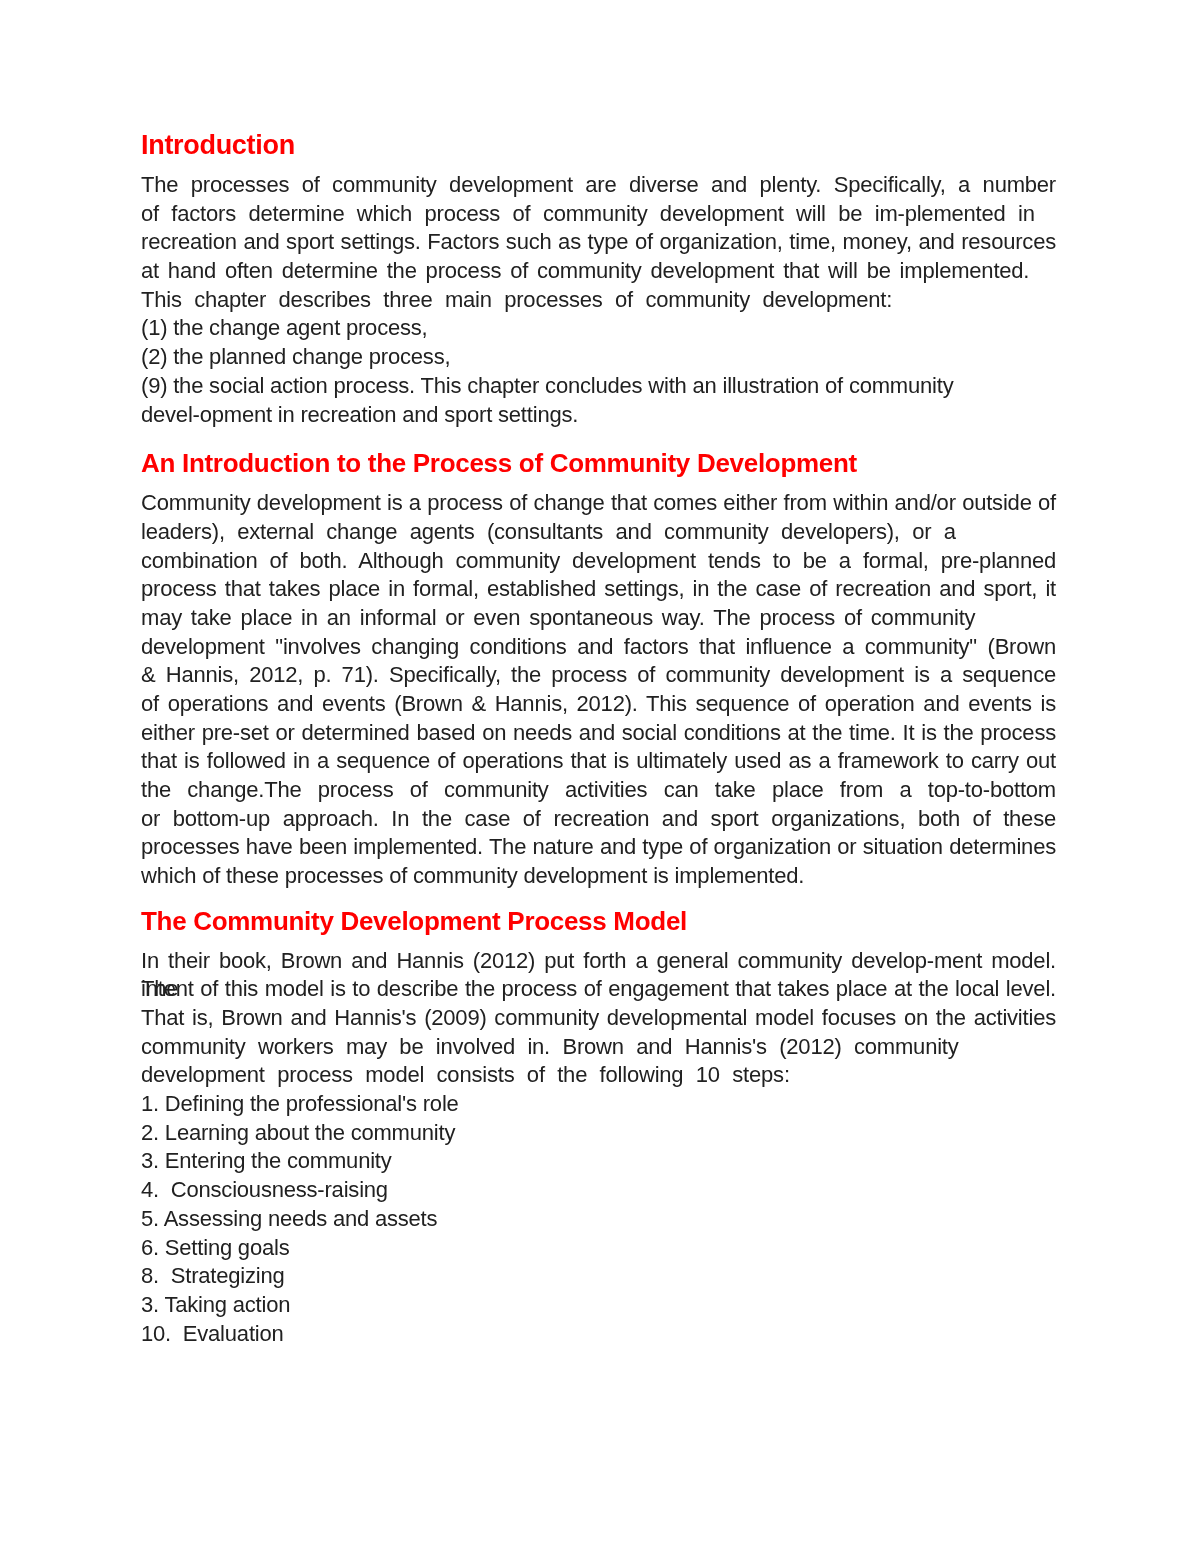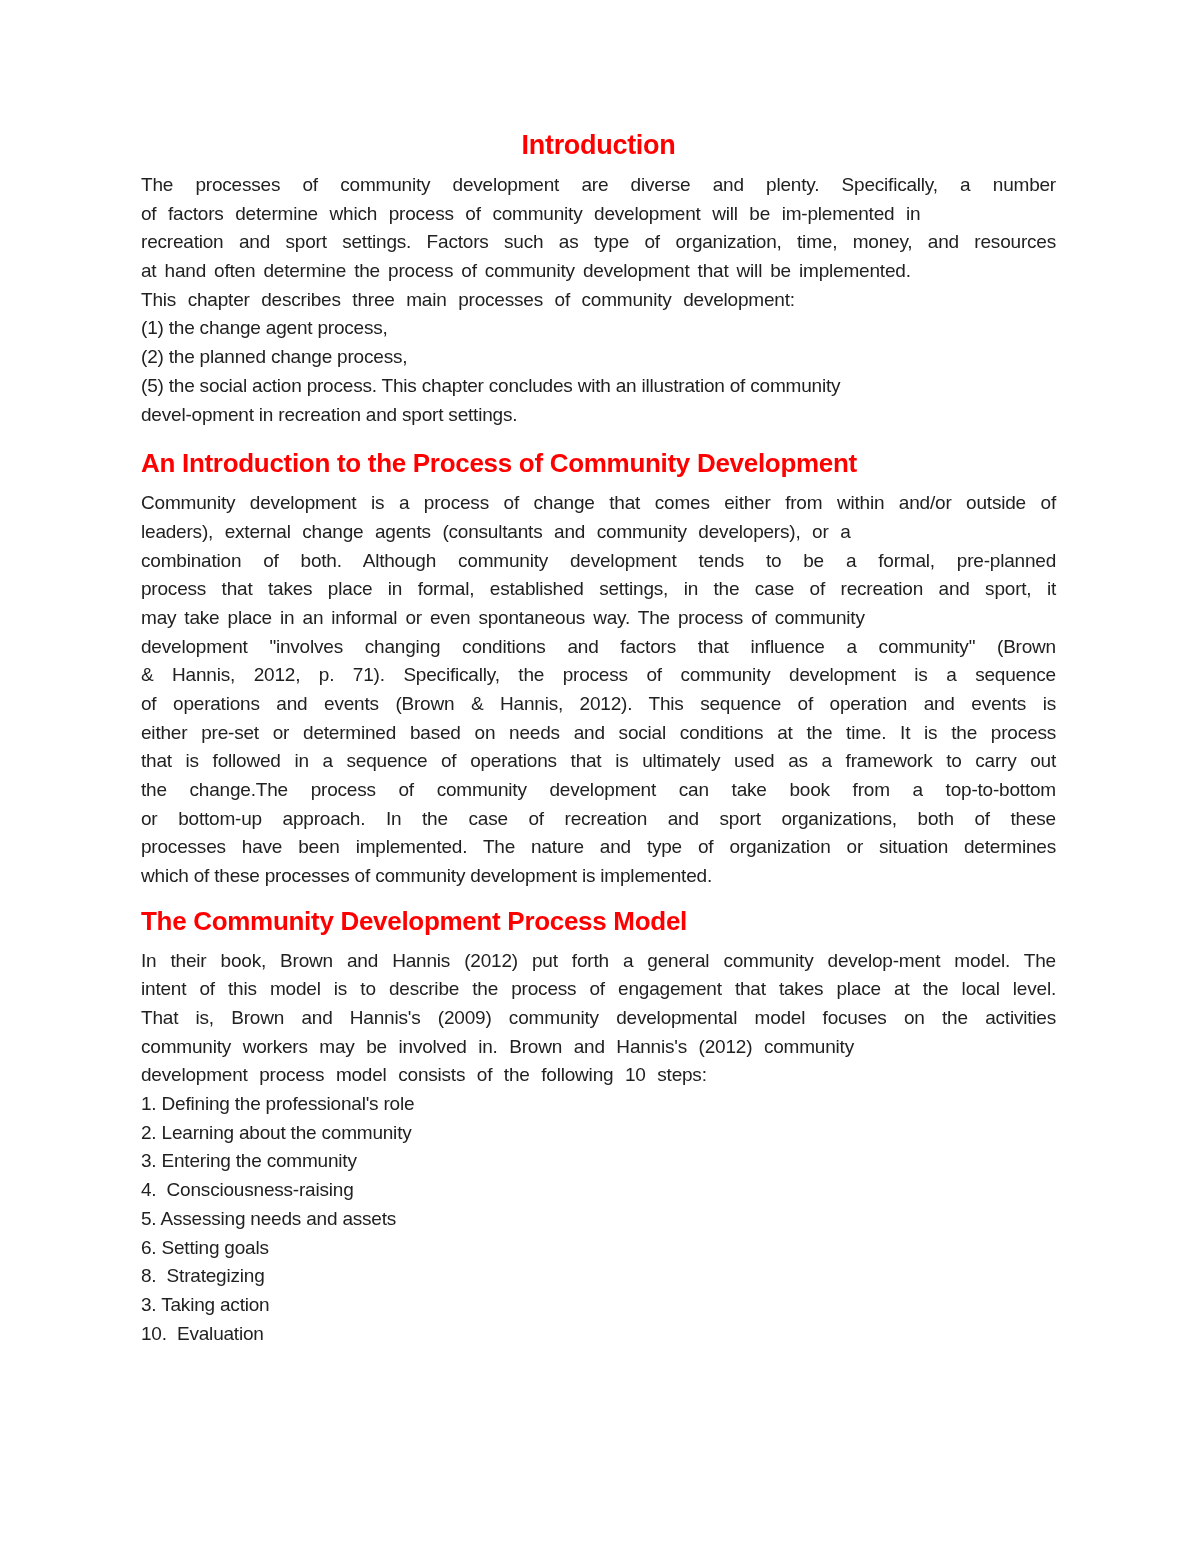--- a/index.html
+++ b/index.html
@@ -24,25 +24,25 @@
   .content {
     width: 915px;
   }
   .hd {
     color: #ff0000;
     font-weight: bold;
     margin: 0 0 10px 0;
     letter-spacing: -0.3px;
     line-height: 1.15;
   }
-  .h1 { font-size: 27px; text-align: center; }
+  .h1 { font-size: 27px; }
   .h2 { font-size: 26px; margin-top: 20px; }
   .h3 { font-size: 26px; margin-top: 16px; }
   .ln {
-    font-size: 19px;
+    font-size: 22px;
     letter-spacing: -0.2px;
     line-height: 28.7px;
     height: 28.7px;
     white-space: normal;
     color: #212121;
   }
   
   .ln.j {
     text-align: justify;
     text-align-last: justify;
@@ -60,37 +60,37 @@
 
     <h1 class="hd h1">Introduction</h1>
     <div class="para">
       <div class="ln j">The processes of community development are diverse and plenty. Specifically, a number</div>
       <div class="ln sp2">of factors determine which process of community development will be im-plemented in</div>
       <div class="ln j">recreation and sport settings. Factors such as type of organization, time, money, and resources</div>
       <div class="ln sp1">at hand often determine the process of community development that will be implemented.</div>
       <div class="ln sp2">This chapter describes three main processes of community development:</div>
       <div class="ln">(1) the change agent process,</div>
       <div class="ln">(2) the planned change process,</div>
-      <div class="ln">(5) the social action process. This chapter concludes with an illustration of community</div>
+      <div class="ln">(9) the social action process. This chapter concludes with an illustration of community</div>
       <div class="ln">devel-opment in recreation and sport settings.</div>
     </div>
 
     <h2 class="hd h2">An Introduction to the Process of Community Development</h2>
     <div class="para">
       <div class="ln j">Community development is a process of change that comes either from within and/or outside of</div>
       <div class="ln sp2">leaders), external change agents (consultants and community developers), or a</div>
       <div class="ln j">combination of both. Although community development tends to be a formal, pre-planned</div>
       <div class="ln j">process that takes place in formal, established settings, in the case of recreation and sport, it</div>
       <div class="ln sp1">may take place in an informal or even spontaneous way. The process of community</div>
       <div class="ln j">development "involves changing conditions and factors that influence a community" (Brown</div>
       <div class="ln j">&amp; Hannis, 2012, p. 71). Specifically, the process of community development is a sequence</div>
       <div class="ln j">of operations and events (Brown &amp; Hannis, 2012). This sequence of operation and events is</div>
       <div class="ln j">either pre-set or determined based on needs and social conditions at the time. It is the process</div>
       <div class="ln j">that is followed in a sequence of operations that is ultimately used as a framework to carry out</div>
-      <div class="ln j">the change.The process of community development can take book from a top-to-bottom</div>
+      <div class="ln j">the change.The process of community activities can take place from a top-to-bottom</div>
       <div class="ln j">or bottom-up approach. In the case of recreation and sport organizations, both of these</div>
       <div class="ln j">processes have been implemented. The nature and type of organization or situation determines</div>
       <div class="ln">which of these processes of community development is implemented.</div>
     </div>
 
     <h2 class="hd h3">The Community Development Process Model</h2>
     <div class="para">
       <div class="ln j">In their book, Brown and Hannis (2012) put forth a general community develop-ment model. The</div>
       <div class="ln j">intent of this model is to describe the process of engagement that takes place at the local level.</div>
       <div class="ln j">That is, Brown and Hannis's (2009) community developmental model focuses on the activities</div>

